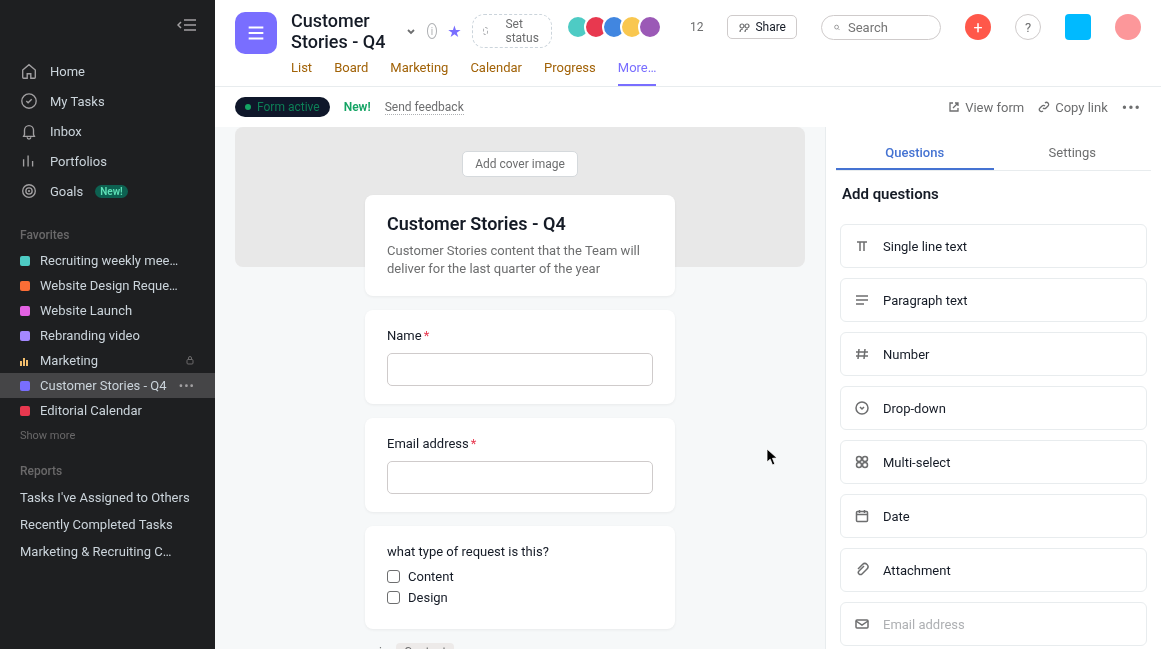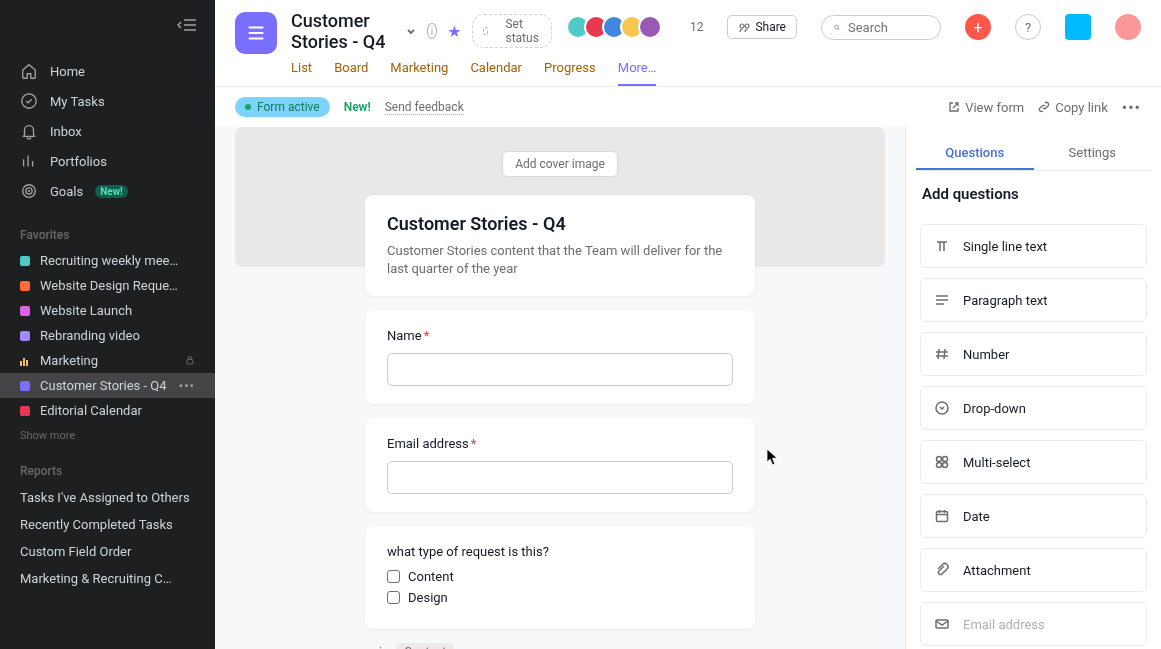--- a/index.html
+++ b/index.html
@@ -44,21 +44,21 @@
 .av:first-child{margin-left:0}
 .av-count{font-size:12px;color:#6d6e6f;margin-left:4px}
 .share-btn{border:1px solid #cfcbcb;border-radius:5px;padding:4px 10px;font-size:12px;display:flex;align-items:center;gap:5px;cursor:pointer;background:#fff}
 .search{border:1px solid #cfcbcb;border-radius:16px;padding:4px 12px;display:flex;align-items:center;gap:8px;width:120px}
 .search input{border:none;outline:none;font-size:13px;width:80px;background:transparent}
 .plus-btn{width:26px;height:26px;border-radius:50%;background:#ff584a;color:#fff;display:flex;align-items:center;justify-content:center;font-size:16px;cursor:pointer}
 .help-btn{width:26px;height:26px;border-radius:50%;border:1px solid #cfcbcb;display:flex;align-items:center;justify-content:center;font-size:13px;color:#6d6e6f;cursor:pointer}
 .me-sq{width:26px;height:26px;background:#00baff;border-radius:4px}
 .me-av{width:26px;height:26px;border-radius:50%;background:#fc979a}
 .toolbar{display:flex;align-items:center;padding:10px 20px;gap:14px}
-.form-active{background:#7dd3fc;color:#0d7f56;border-radius:12px;padding:3px 10px;font-size:12px;display:flex;align-items:center;gap:6px}
+.form-active{background:#0f172a;color:#0d7f56;border-radius:12px;padding:3px 10px;font-size:12px;display:flex;align-items:center;gap:6px}
 .form-active .gdot{width:6px;height:6px;background:#14a464;border-radius:50%}
 .new-lbl{color:#14a464;font-size:12px;font-weight:600}
 .feedback{color:#6d6e6f;font-size:12px;border-bottom:1px dotted #aeb0b3;cursor:pointer}
 .toolbar-spacer{flex:1}
 .tb-link{font-size:13px;color:#6d6e6f;display:flex;align-items:center;gap:5px;cursor:pointer}
 .tb-dots{color:#6d6e6f;font-size:16px;cursor:pointer;letter-spacing:1px}
 .content{flex:1;display:flex;background:#fff;overflow:hidden}
 .form-area{flex:1;background:#f6f8f9;padding:0 0 20px;overflow-y:auto}
 .cover{background:#e8e8e8;border-radius:8px;margin:0 20px;height:140px;display:flex;align-items:flex-start;justify-content:center;padding-top:24px;position:relative}
 .cover-btn{background:#fff;border:1px solid #d5d9dc;border-radius:5px;padding:5px 12px;font-size:12px;color:#6d6e6f;cursor:pointer}
@@ -67,21 +67,21 @@
 .form-title{font-size:18px;font-weight:600;margin-bottom:8px}
 .form-desc{font-size:13px;color:#6d6e6f;line-height:1.4}
 .field-lbl{font-size:13px;margin-bottom:10px;display:flex;gap:2px}
 .req{color:#e8384f}
 .tinput{width:100%;border:1px solid #cfcbcb;border-radius:5px;padding:8px 10px;font-size:13px;background:#fff}
 .chk-row{display:flex;align-items:center;gap:8px;font-size:13px;margin-bottom:6px}
 .chk{width:13px;height:13px;border:1.5px solid #6d6e6f;border-radius:3px}
 .branch{display:flex;align-items:center;gap:8px;margin:2px 150px 6px;font-size:12px;color:#6d6e6f}
 .branch .chev2{color:#6d6e6f}
 .branch-chip{background:#edeae9;border-radius:4px;padding:2px 8px;font-size:12px}
-.right-panel{width:256px;border-left:1px solid #e8ecee;background:#fff;display:flex;flex-direction:column;padding:10px 10px 16px}
+.right-panel{width:336px;border-left:1px solid #e8ecee;background:#fff;display:flex;flex-direction:column;padding:10px 10px 16px}
 .panel-tabs{display:flex;border-bottom:1px solid #e8ecee;margin-bottom:14px}
 .ptab{flex:1;text-align:center;font-size:13px;padding:8px 0;cursor:pointer;color:#6d6e6f}
 .ptab.active{color:#4573d2;border-bottom:2px solid #4573d2;font-weight:500}
 .panel-h{font-size:15px;font-weight:600;padding:0 6px 12px}
 .q-list{display:flex;flex-direction:column;gap:10px;padding:9px 4px}
 .q-item{border:1px solid #e8ecee;border-radius:6px;padding:12px 12px;display:flex;align-items:center;gap:12px;font-size:13px;cursor:pointer}
 .q-item.muted{color:#aeb0b3}
 .q-ico{width:18px;height:18px;display:flex;align-items:center;justify-content:center;color:#6d6e6f}
 .q-ico svg{stroke:currentColor;fill:none;stroke-width:1.5}
 .cursor{position:absolute;left:551px;top:321px;font-size:14px;pointer-events:none;color:#000}
@@ -180,21 +180,20 @@
       <div class="fav-item">
         <span class="fav-dot" style="background:#e8384f"></span>
         <span class="lbl">Editorial Calendar</span>
       </div>
     </div>
   <div class="show-more">Show more</div>
   <div class="section-hdr">Reports</div>
   <div class="reports-list" id="reports-list">
       <div class="rpt">Tasks I've Assigned to Others</div>
       <div class="rpt">Recently Completed Tasks</div>
-      <div class="rpt">Custom Field Order</div>
       <div class="rpt">Marketing &amp; Recruiting C…</div>
     </div>
 </aside>
 
 <div class="main">
   <div class="topbar">
     <div class="proj-icon">
       <svg width="22" height="22" viewBox="0 0 24 24">
           <path d="M4 6h16M4 12h16M4 18h16"></path>
         </svg>

